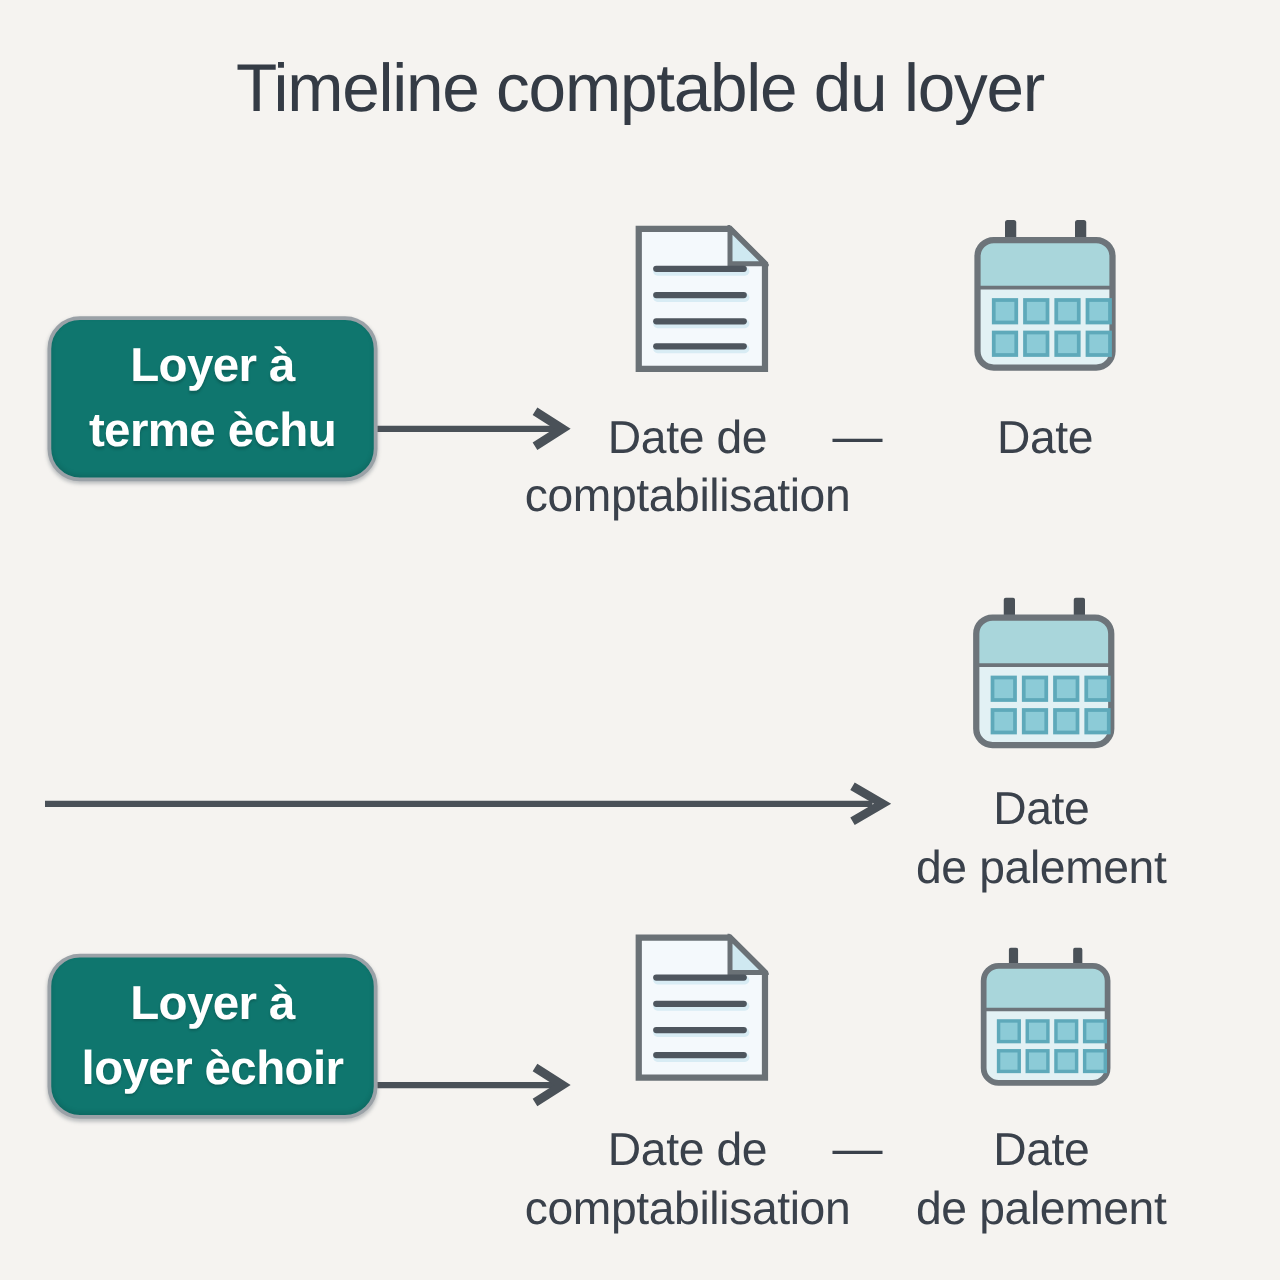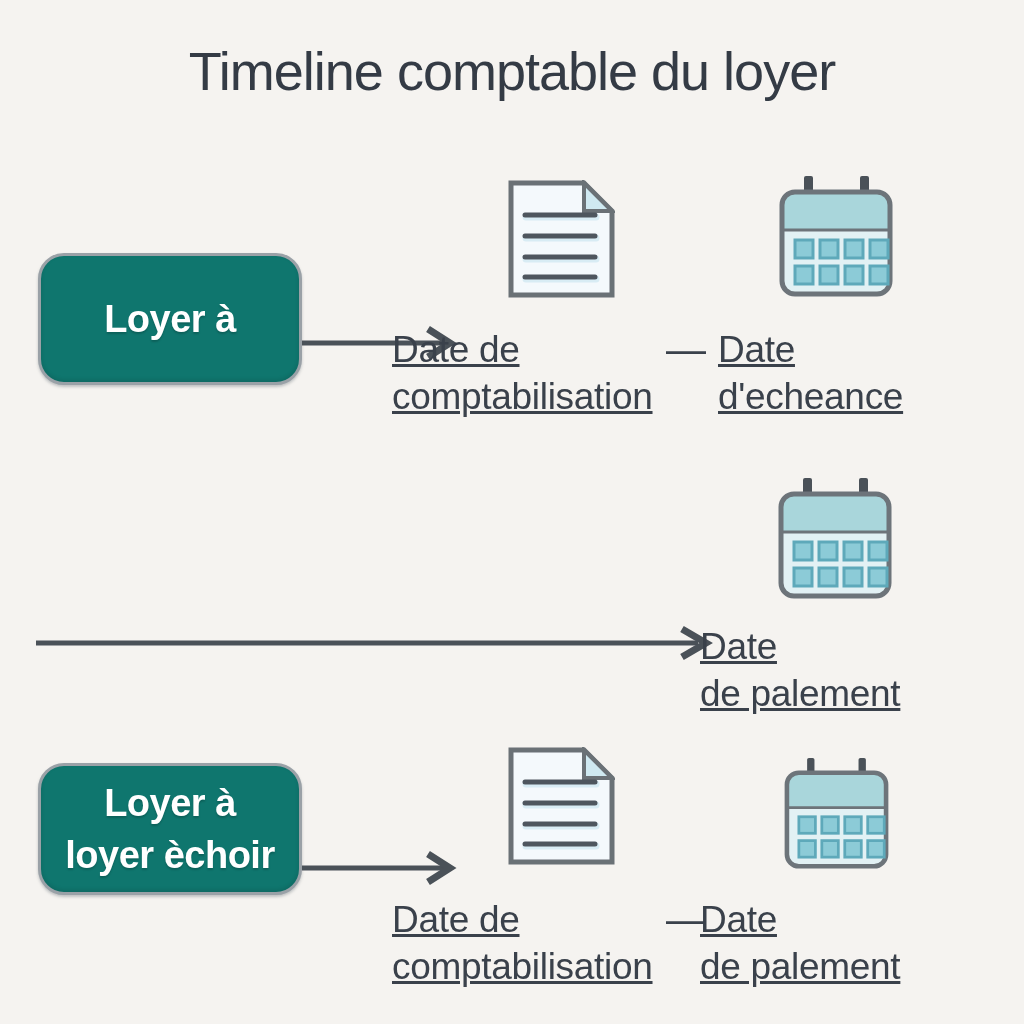--- a/index.html
+++ b/index.html
@@ -20,37 +20,38 @@
     box-sizing:border-box;
   }
   .blue-box .bl{
     color:#fff;font-size:38px;font-weight:bold;line-height:52px;
     letter-spacing:-0.5px;text-shadow:0 2px 2px rgba(0,0,0,0.18);white-space:nowrap;
   }
   .box1{left:38px;top:253px;}
   .box2{left:38px;top:763px;}
   .icon{position:absolute;}
   .lbl{
-    position:absolute;text-align:left;font-size:37px;line-height:47px;
-    color:#3a414b;letter-spacing:-0.3px;text-decoration:underline;
+    position:absolute;text-align:center;font-size:37px;line-height:47px;
+    color:#3a414b;letter-spacing:-0.3px;
   }
   .dash{
     position:absolute;text-align:center;font-size:40px;line-height:47px;color:#3a414b;
   }
   svg{display:block;}
 </style>
 </head>
 <body>
 
 <div id="stage">
 
   <div class="title">Timeline comptable du loyer</div>
 
   <div class="blue-box box1">
     <div class="bl">Loyer à</div>
+    <div class="bl">terme èchu</div>
   </div>
 
   <span class="icon" style="left:298px;top:321px">
     <svg width="168" height="44" viewBox="0 0 168 44">
       <line x1="4" y1="22" x2="146" y2="22" stroke="#4a5158" stroke-width="5"></line>
       <polyline points="130,8 152,22 130,36" fill="none" stroke="#4a5158" stroke-width="7"></polyline>
     </svg>
   </span>
 
   <span class="icon" style="left:508px;top:180px">
@@ -95,21 +96,20 @@
         <rect x="16" y="90" width="18" height="18"></rect>
           <rect x="41" y="90" width="18" height="18"></rect>
         <rect x="66" y="90" width="18" height="18"></rect>
           <rect x="91" y="90" width="18" height="18"></rect>
       </g>
     </svg>
   </span>
 
   <div class="lbl" style="left:718px;top:326px;width:236px">
     <div>Date</div>
-    <div>d'echeance</div>
   </div>
 
   <span class="icon" style="left:778px;top:478px">
     <svg width="114" height="122" viewBox="0 0 114 122">
       <rect x="25" y="0" width="9" height="32" rx="2" fill="#4a5158"></rect>
       <rect x="81" y="0" width="9" height="32" rx="2" fill="#4a5158"></rect>
       <rect x="3" y="16" width="108" height="102" rx="13" fill="#e2f1f4"></rect>
       <path d="M3,29 Q3,16 16,16 H98 Q111,16 111,29 V54 H3 Z" fill="#a9d6db"></path>
       <line x1="3" y1="54" x2="111" y2="54" stroke="#6d747a" stroke-width="3"></line>
       <rect x="3" y="16" width="108" height="102" rx="13" fill="none" stroke="#6d747a" stroke-width="5"></rect>

